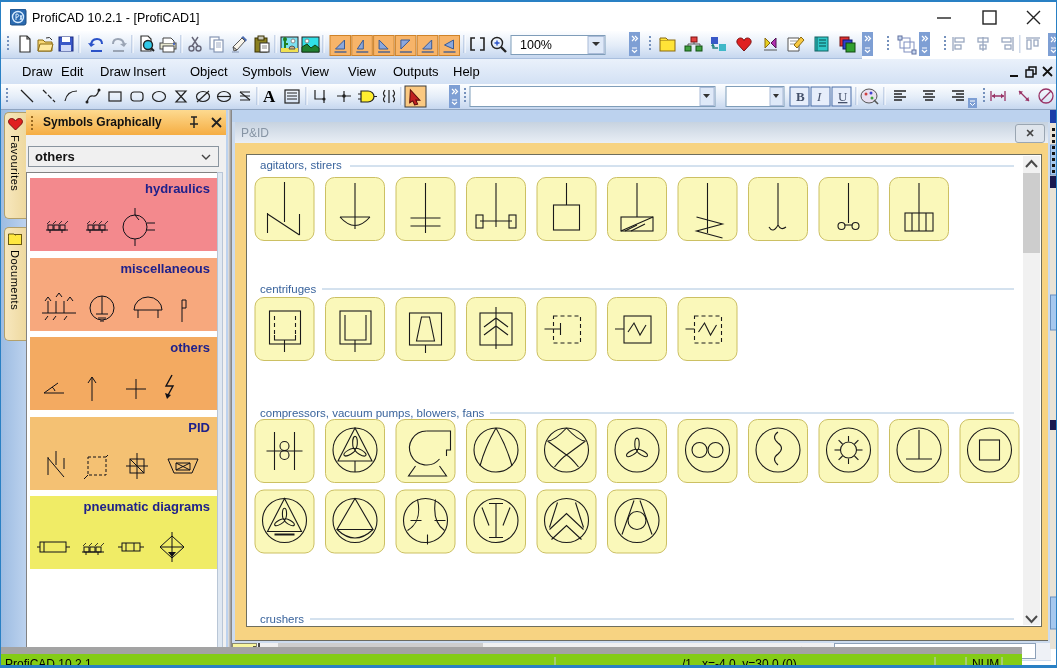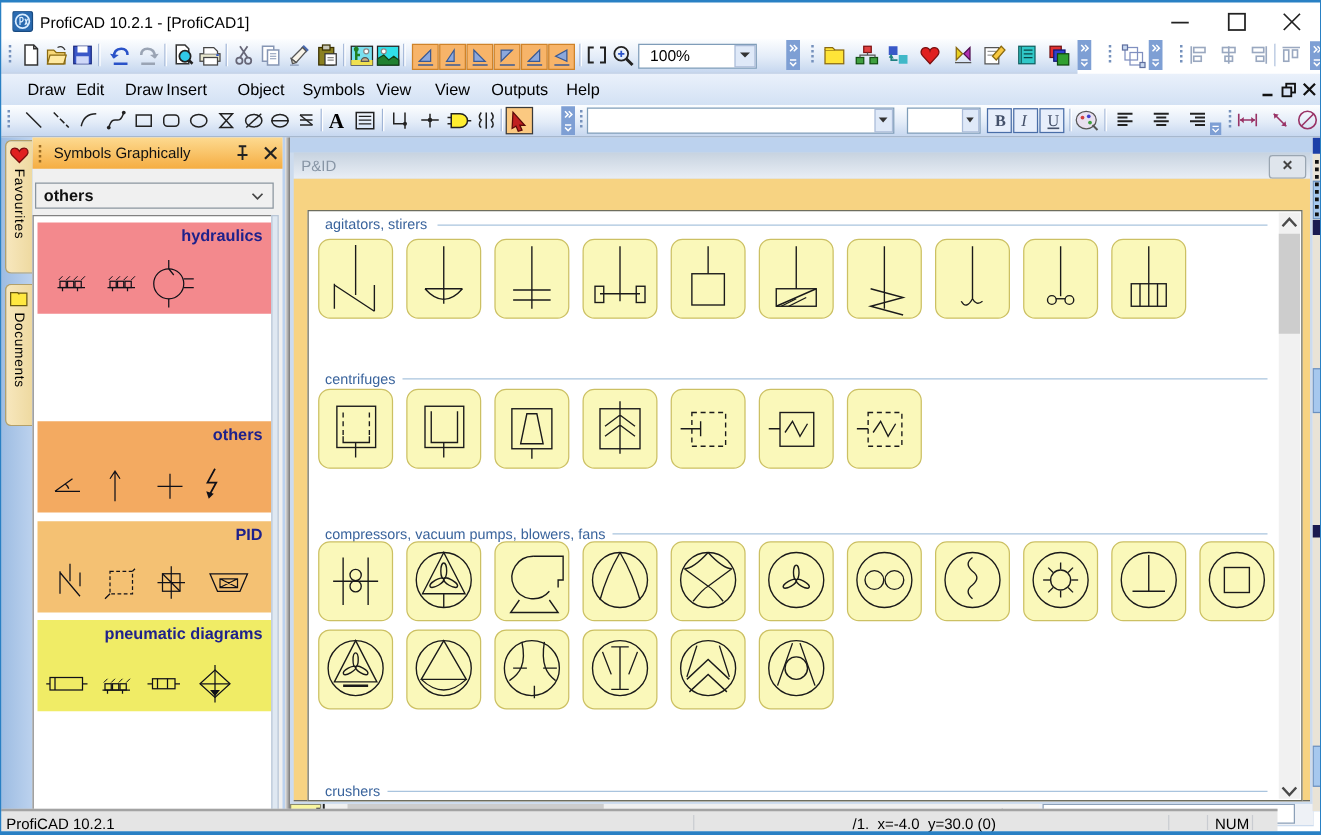--- a/index.html
+++ b/index.html
@@ -20,41 +20,41 @@
   #toolbar2{left:1px;top:84px;width:1055px;height:25px;background:linear-gradient(#fdfeff,#e3ecf8 55%,#c6d7ef);border-bottom:1px solid #8fa4c0;}
   
   #workspace{left:1px;top:110px;width:1055px;height:539px;background:#bcd2ee;}
   
   #tabstrip{left:0px;top:0px;width:25px;height:539px;background:linear-gradient(to right,#9dbce2,#bcd2ee);}
   .vtab{position:absolute;left:3px;width:21px;background:linear-gradient(to right,#f7e7bd,#eed9a0);border:1px solid #b3a06a;border-right:none;border-radius:5px 0 0 5px;}
   .vtab .vtxt{position:absolute;left:4px;font-size:11px;color:#000;writing-mode:vertical-lr;letter-spacing:0.5px;}
   
   #panel{left:25px;top:0px;width:200px;height:539px;background:#f0f0f0;}
   #panelhdr{position:absolute;left:0;top:0;width:200px;height:25px;background:linear-gradient(#fdda90,#f5ad42);}
-  #panelhdr .t{position:absolute;left:17px;top:5px;font-weight:normal;font-size:12px;color:#111;}
+  #panelhdr .t{position:absolute;left:17px;top:5px;font-weight:bold;font-size:12px;color:#111;}
   #combo{position:absolute;left:2px;top:36px;width:191px;height:21px;background:#f0f0f0;border:1px solid #8a959f;font-weight:bold;font-size:13px;color:#111;line-height:19px;padding-left:6px;box-sizing:border-box;}
   #cardlist{position:absolute;left:0px;top:62px;width:193px;height:477px;background:#fff;border:1px solid #828282;box-sizing:border-box;padding-left:42px;}
   .card{position:absolute;left:3px;width:187px;height:73px;}
   .card .ct{position:absolute;right:7px;top:3px;font-weight:bold;font-size:13px;color:#1f218b;}
   #panelsb{position:absolute;left:191px;top:62px;width:6px;height:477px;background:#dfe8f2;border:1px solid #b9c6d6;box-sizing:border-box;}
   #splitter{left:227px;top:0px;width:4px;height:539px;background:linear-gradient(to right,#e8e8e8,#7a7a7a);}
   
   #mdi{left:231px;top:0px;width:819px;height:539px;background:#ccdbee;margin-top:12px;}
   #pwin{position:absolute;left:3px;top:0px;width:813px;height:518px;}
   #ptitle{position:absolute;left:0;top:0;width:100%;height:21px;background:linear-gradient(#c7d3e0,#e9eef5);}
   #ptitle .t{position:absolute;left:6px;top:4px;font-size:12px;color:#8795a5;}
   #pclose{position:absolute;right:3px;top:2px;width:28px;height:17px;background:#dfe5ec;border:1px solid #9aa6b2;border-radius:3px;text-align:center;font-size:11px;font-weight:bold;color:#444;line-height:16px;}
   #pframe{position:absolute;left:0;top:21px;width:813px;height:497px;background:#f7d382;border-bottom:1px solid #6a6a60;box-sizing:content-box;}
-  #pcontent{position:absolute;left:11px;top:25px;width:794px;height:471px;background:#fff;border:1px solid #6e6e5e;}
+  #pcontent{position:absolute;left:11px;top:11px;width:794px;height:471px;background:#fff;border:1px solid #6e6e5e;}
   #csb{position:absolute;right:1px;top:1px;width:17px;height:469px;background:#f1f1f1;}
   #csb .thumb{position:absolute;left:0px;top:17px;width:17px;height:80px;background:#cdcdcd;}
   
   #hscrollrow{position:absolute;left:0px;top:521px;width:819px;height:17px;}
   
-  #statusbar{left:1px;top:647px;width:1021px;height:18px;background:#e5e5e5;border-top:2px solid #a3a3a3;box-sizing:border-box;font-size:12px;color:#000;}
+  #statusbar{left:1px;top:647px;width:1021px;height:18px;background:#84cc16;border-top:7px solid #a3a3a3;box-sizing:border-box;font-size:12px;color:#000;}
   #rightstrip{left:1049px;top:0px;width:7px;height:539px;background:#dde6f2;}
 </style>
 </head>
 <body>
 <div id="app">
   <div class="abs" id="titlebar">
     <svg class="abs" style="left:9px;top:7px" width="17" height="17">
         <rect x="0" y="0" width="16" height="16" rx="2" fill="#2a6ab0" stroke="#184a80"></rect>
         <circle cx="8" cy="8" r="5.5" stroke="#d8ecff" stroke-width="1.4" fill="none"></circle>
         <path d="M6,11 V5 q2.5,-0.5 2.5,1.5 t-2.5,2 M10,11 l2,-5 m-2,0 l2,5" stroke="#d8ecff" stroke-width="1" fill="none"></path>
@@ -458,20 +458,34 @@
               <path d="M17,46 l3,-3 m3,3 l3,-3 m3,3 l3,-3 m3,3 l3,-3" stroke="#101018" stroke-width="0.8"></path>
               <path d="M20,52 v3 m12,-3 v3" stroke="#101018" stroke-width="1"></path>
               <path d="M56,52 h22" stroke="#101018" stroke-width="1"></path>
               <rect x="58" y="47" width="5" height="5" stroke="#101018" stroke-width="1" fill="none"></rect>
               <rect x="64" y="47" width="5" height="5" stroke="#101018" stroke-width="1" fill="none"></rect>
               <rect x="70" y="47" width="5" height="5" stroke="#101018" stroke-width="1" fill="none"></rect>
               <path d="M57,46 l3,-3 m3,3 l3,-3 m3,3 l3,-3 m3,3 l3,-3" stroke="#101018" stroke-width="0.8"></path>
               <path d="M60,52 v3 m12,-3 v3" stroke="#101018" stroke-width="1"></path>
               <circle cx="105" cy="49" r="12" stroke="#101018" stroke-width="1" fill="none"></circle>
               <path d="M105,30 V37 M105,61 V68 M117,45 h8 M117,52 h8 M105,37 l4,5" stroke="#101018" stroke-width="1" fill="none"></path>
+            </svg>
+          </div>
+          <div class="card" style="top:84.5px;background:#f7a87d">
+            <div class="ct">miscellaneous</div>
+            <svg class="abs" style="left:0;top:0" width="187" height="73">
+              <path d="M12,55 h34" stroke="#101018" stroke-width="1" fill="none"></path>
+              <path d="M18,55 v-12 m8,12 v-12 m8,12 v-12" stroke="#101018" stroke-width="1" fill="none"></path>
+              <path d="M15,43 l3,-4 l3,4 m5,-4 l3,-4 l3,4 m5,4 l3,-4 l3,4" stroke="#101018" stroke-width="1" fill="none"></path>
+              <path d="M18,58 l-3,4 m11,-4 l-3,4 m14,-4 l-3,4" stroke="#101018" stroke-width="1" fill="none"></path>
+              <circle cx="72" cy="50" r="12" stroke="#101018" stroke-width="1" fill="none"></circle>
+              <path d="M72,38 V56 M66,56 h12 M68,60 h8 M70,63 h4" stroke="#101018" stroke-width="1" fill="none"></path>
+              <path d="M104,52 a14,13 0 0 1 28,0 Z" stroke="#101018" stroke-width="1" fill="none"></path>
+              <path d="M108,52 v8 m20,-8 v8" stroke="#101018" stroke-width="1" fill="none"></path>
+              <path d="M152,42 v22 m0,-22 h4 v8 h-4" stroke="#101018" stroke-width="1" fill="none"></path>
             </svg>
           </div>
           <div class="card" style="top:164px;background:#f3aa61">
             <div class="ct">others</div>
             <svg class="abs" style="left:0;top:0" width="187" height="73">
               <path d="M14,56 h20 M14,56 l14,-10 M22,50 a8,8 0 0 1 3,4" stroke="#101018" stroke-width="1" fill="none"></path>
               <path d="M62,64 V40 M58,46 l4,-6 l4,6" stroke="#101018" stroke-width="1" fill="none"></path>
               <path d="M96,52 h20 M106,42 v20" stroke="#101018" stroke-width="1" fill="none"></path>
               <path d="M142,38 l-6,11 h7 l-6,11" stroke="#101018" stroke-width="1.4" fill="none"></path>
               <path d="M135,56 l2,6 l4,-4 z" fill="#101018"></path>

